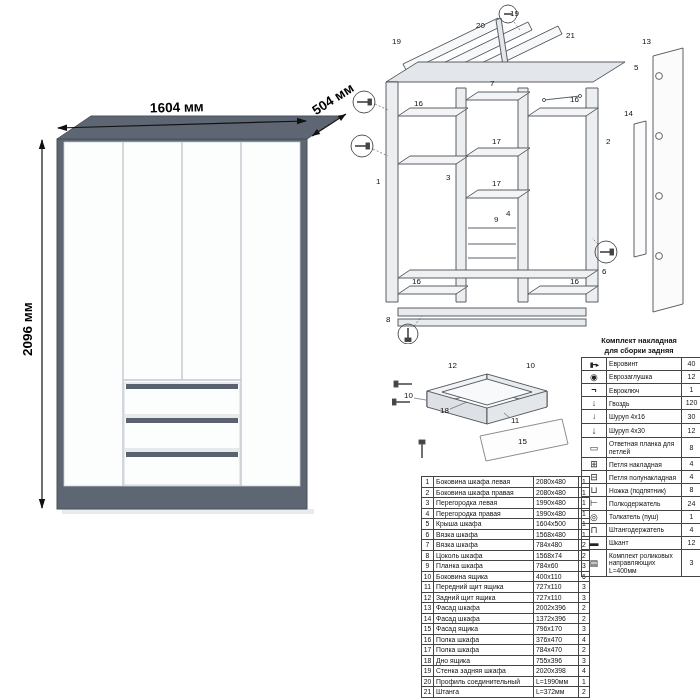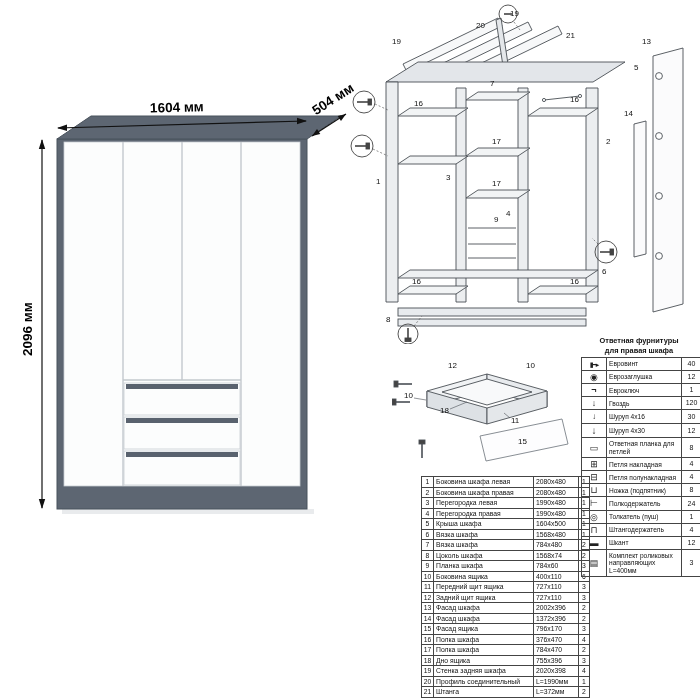--- a/index.html
+++ b/index.html
@@ -395,22 +395,22 @@
         <tr>
           <td class="c-num">21</td>
           <td class="c-name">Штанга</td>
           <td class="c-size">L=372мм</td>
           <td class="c-qty">2</td>
         </tr>
       </tbody>
   </table>
 
   <div class="hw-title">
-    <span>Ответная фурнитуры</span><br>
-    <span>для правая шкафа</span>
+    <span>Комплект накладная</span><br>
+    <span>для сборки задняя</span>
   </div>
   <table class="hw-table">
     <tbody>
 
         <tr>
           <td class="h-icon">
             <span class="hw-icon" data-icon="euroscrew-icon"></span>
           </td>
           <td class="h-name">Евровинт</td>
           <td class="h-qty">40</td>

